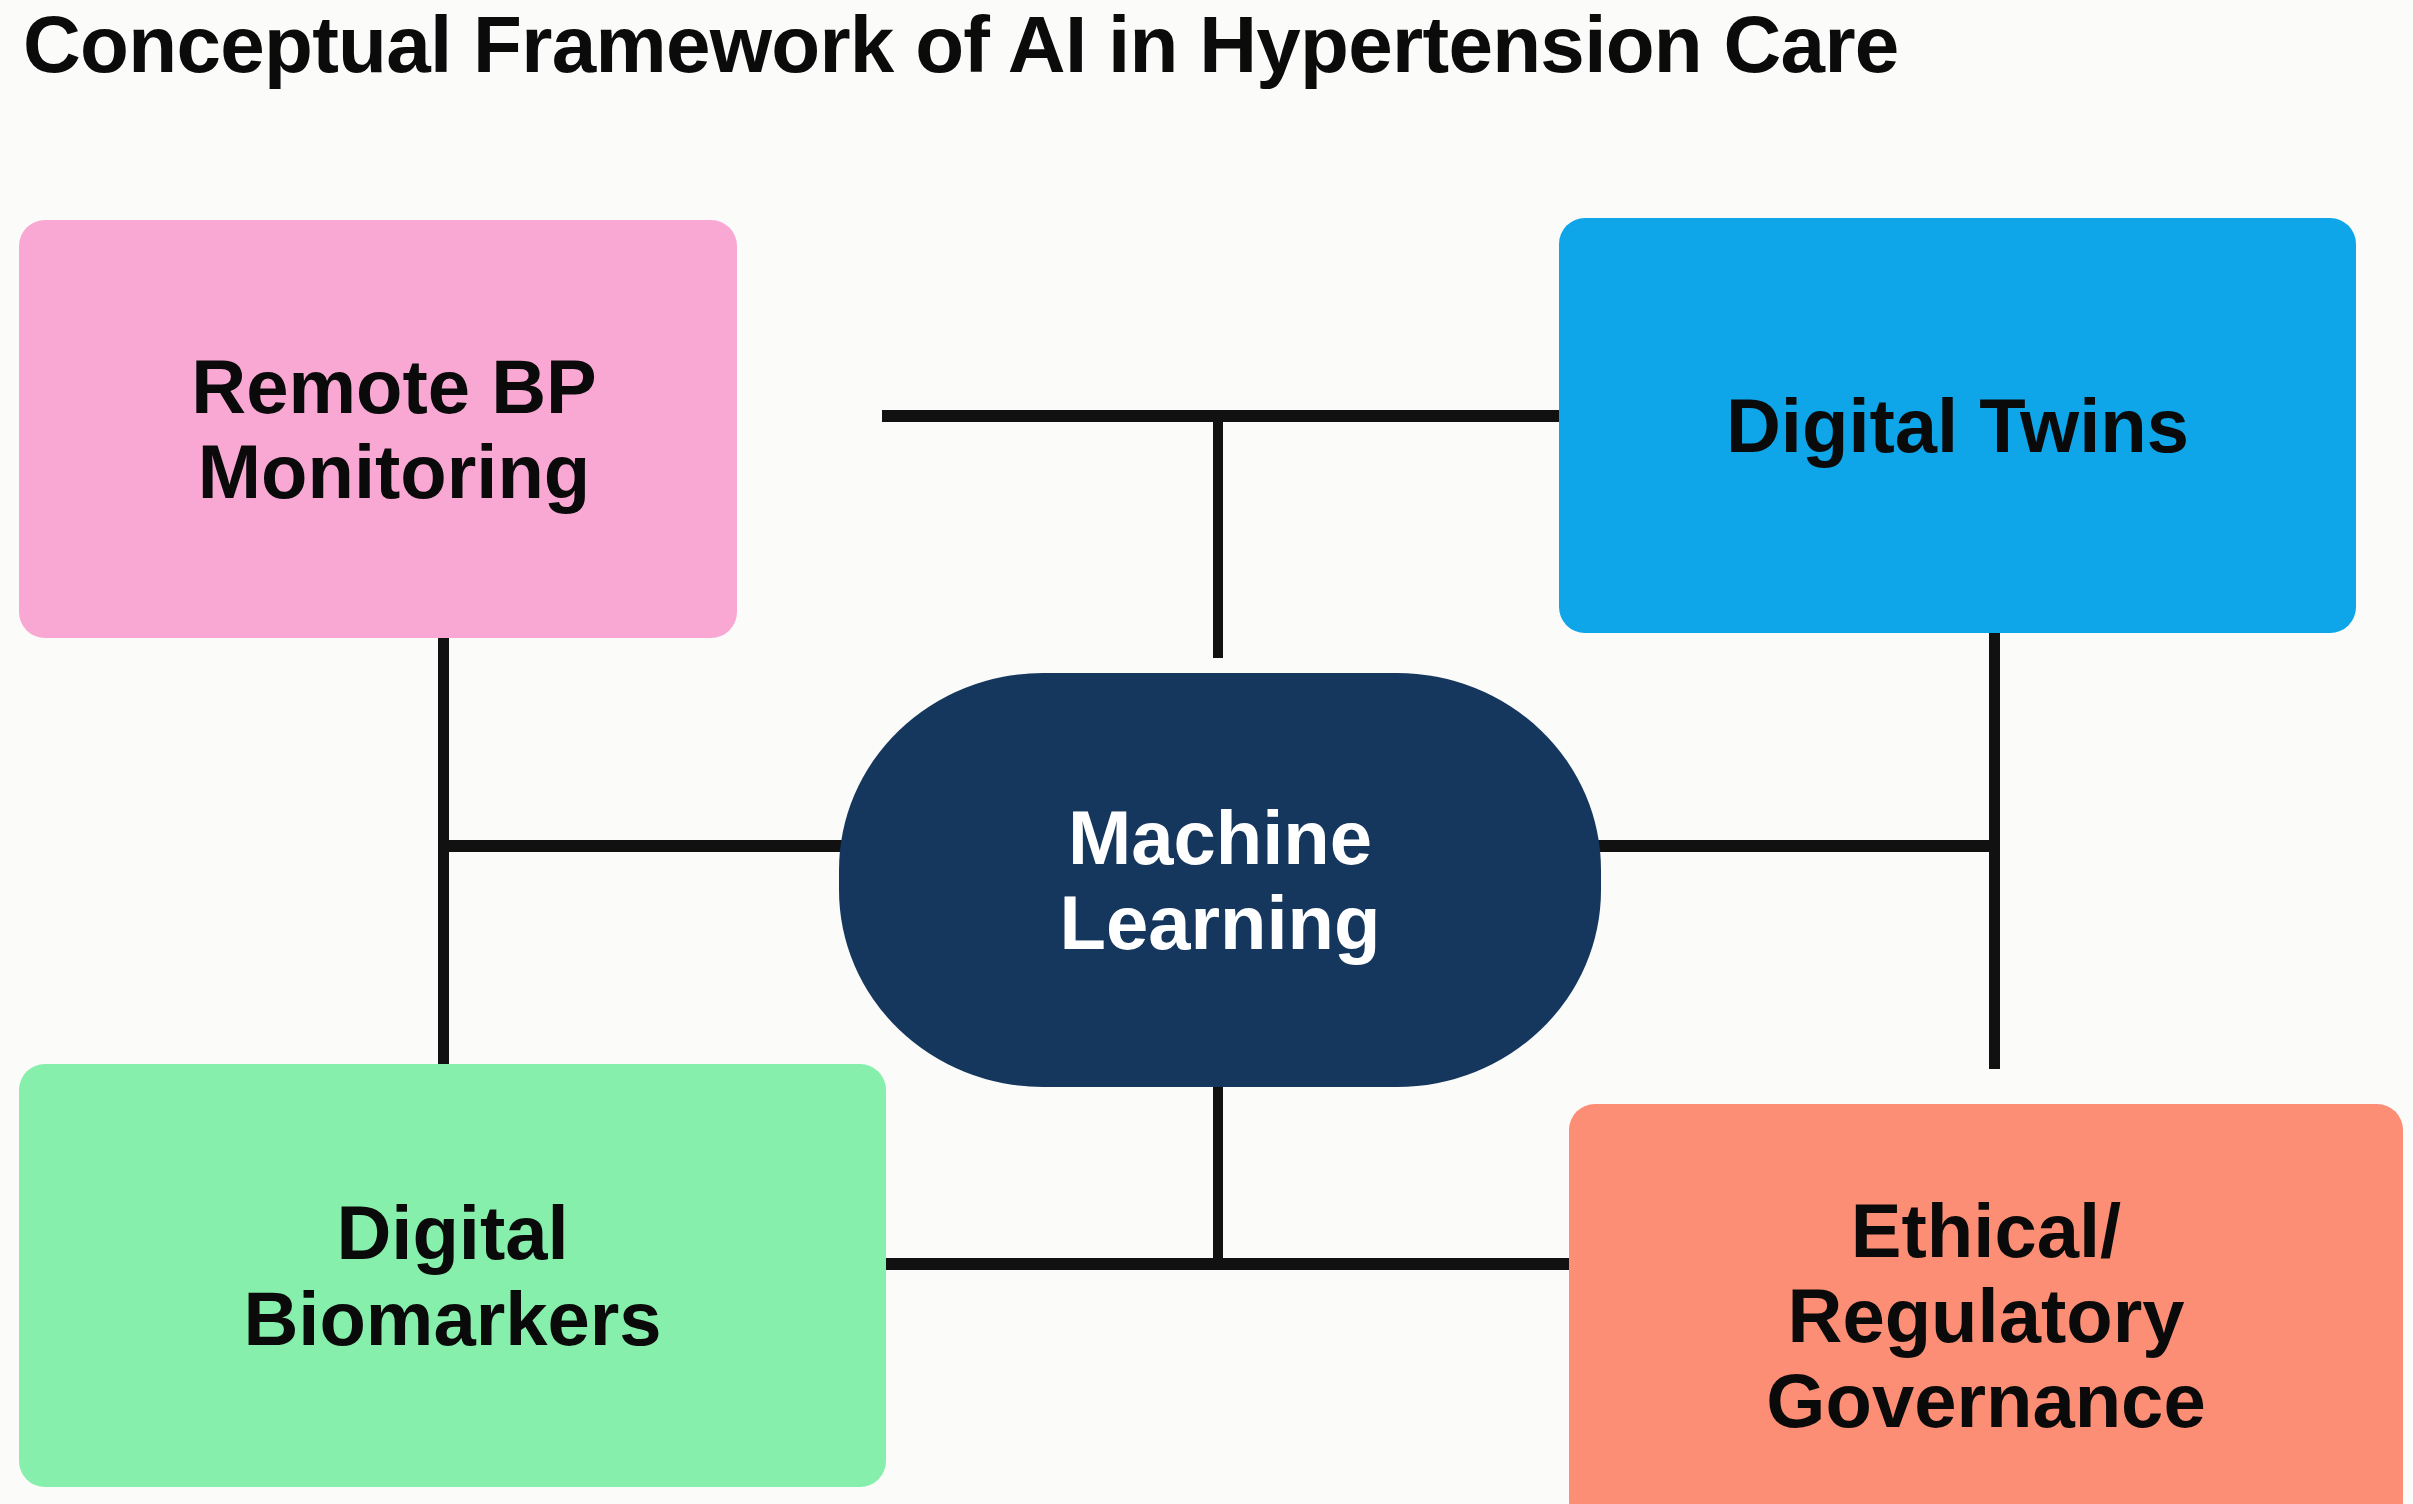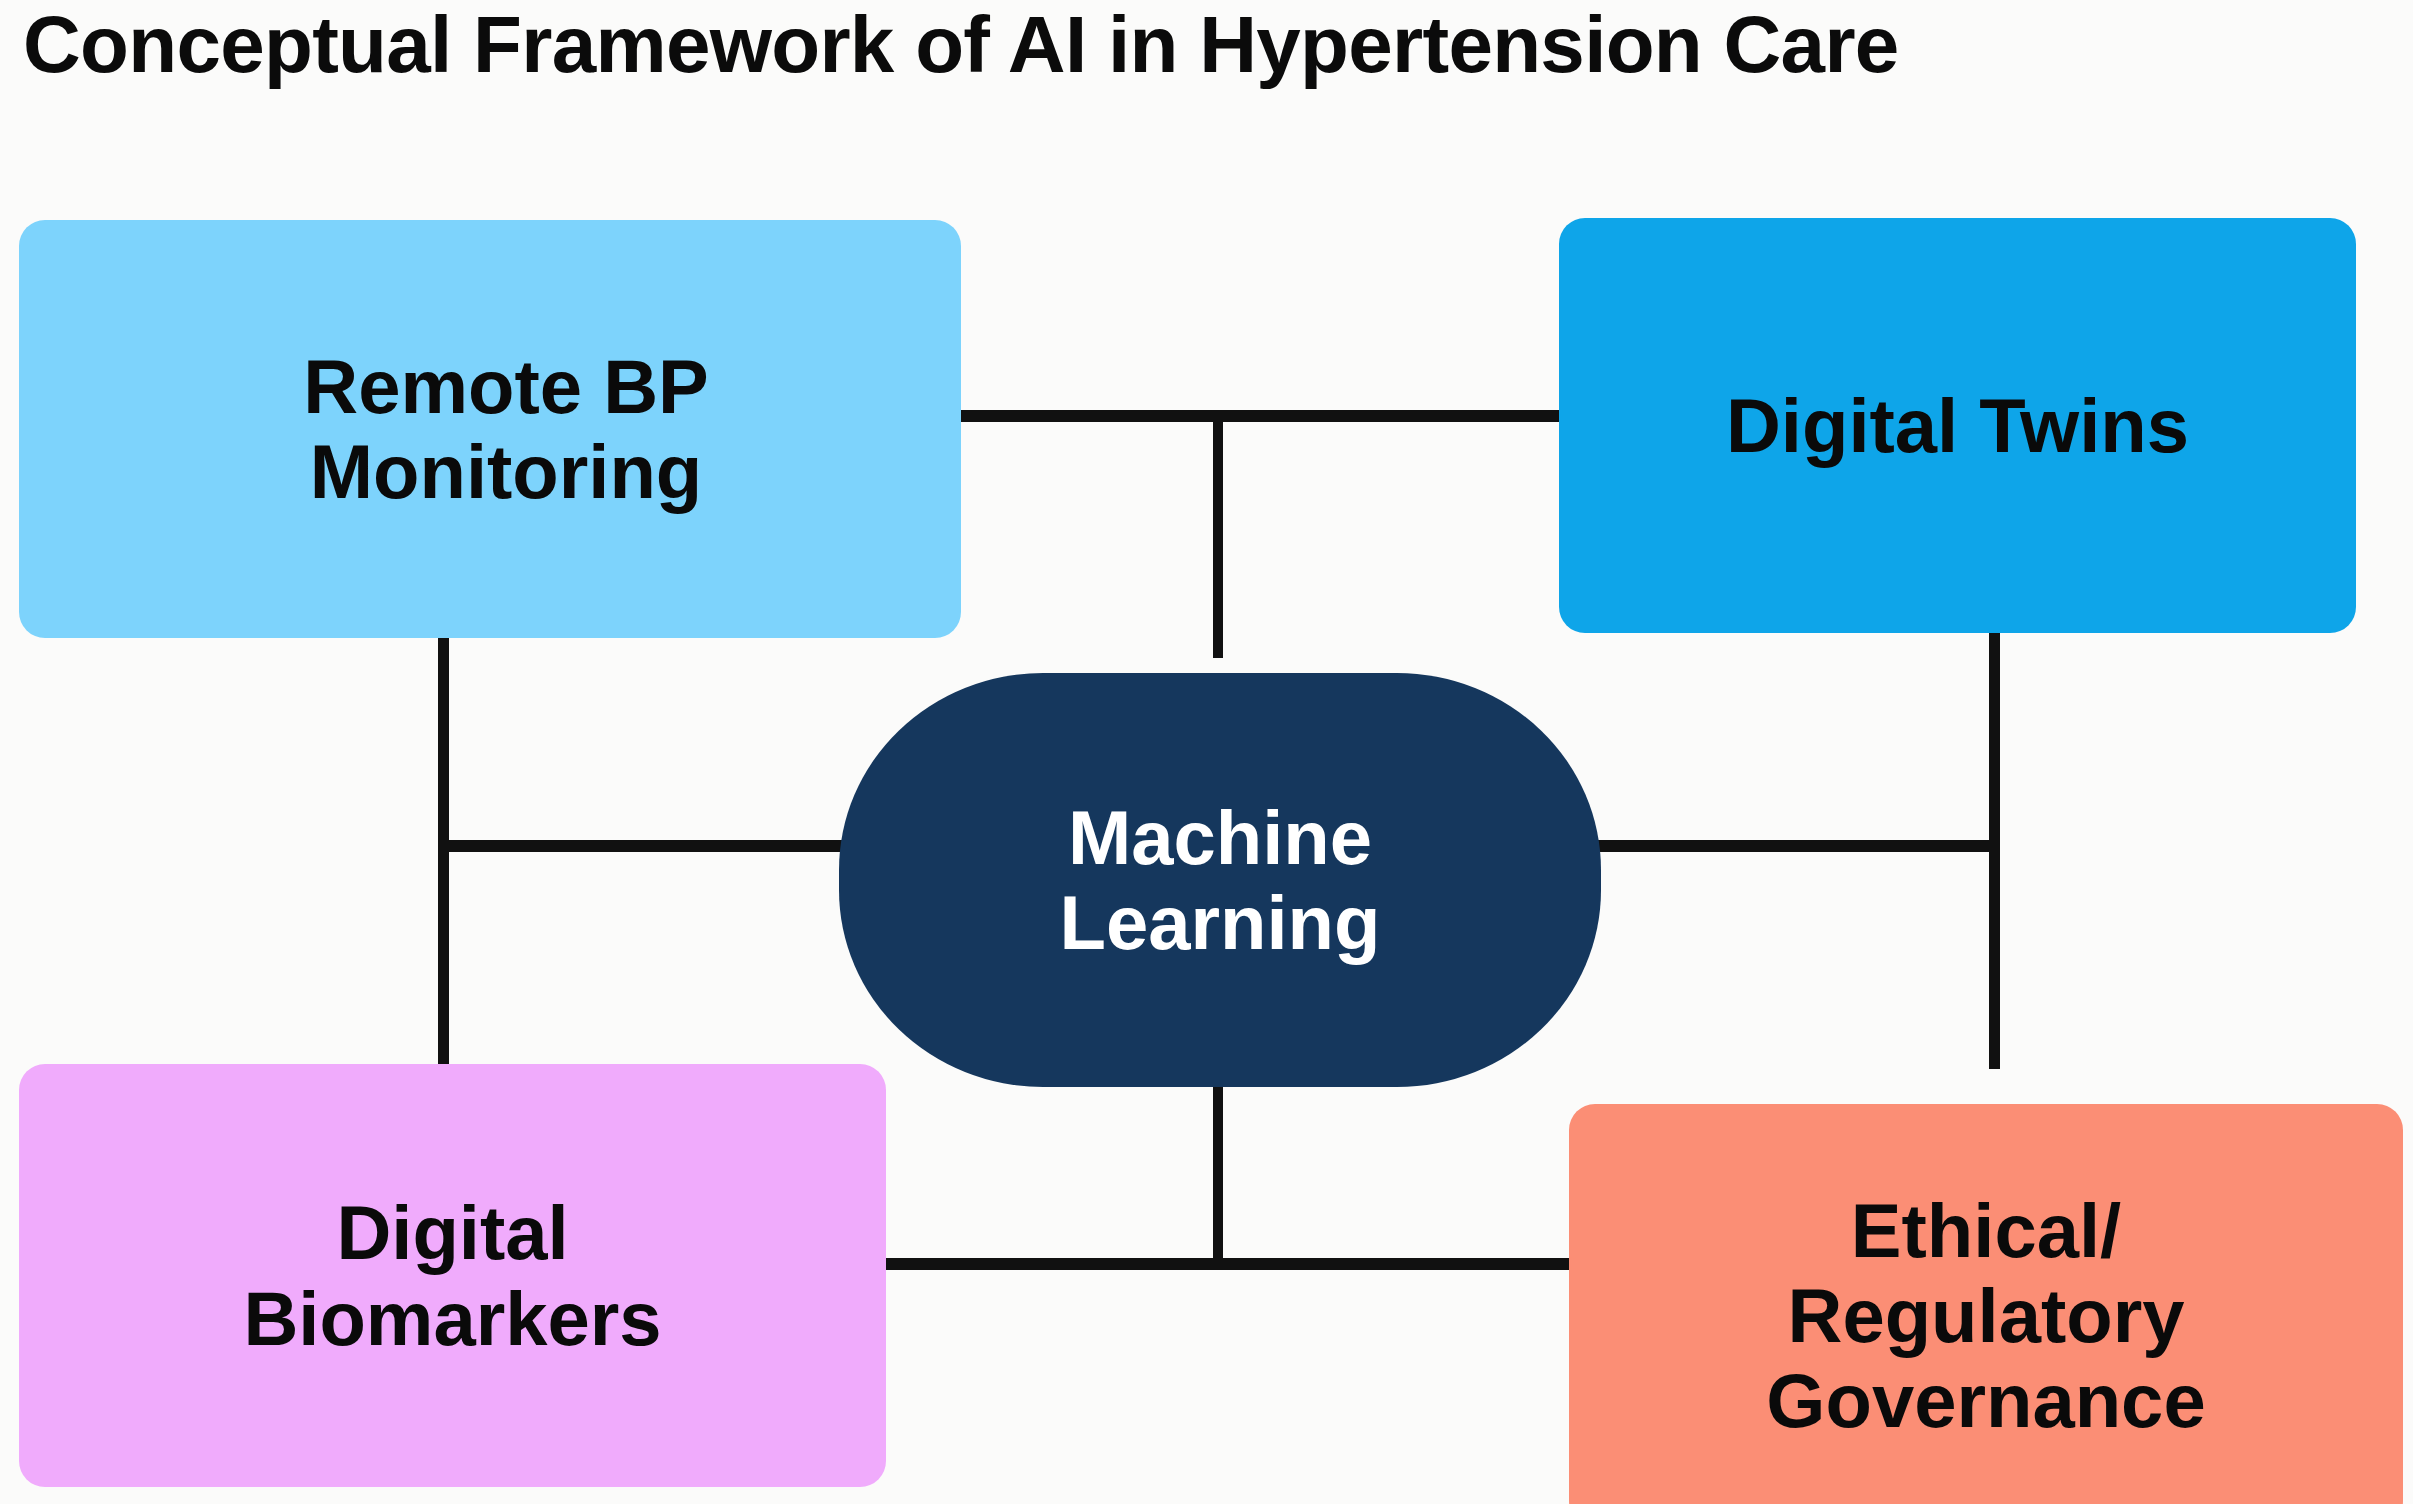--- a/index.html
+++ b/index.html
@@ -41,42 +41,42 @@
     text-align: center;
     font-weight: bold;
     color: #0a0a0a;
     line-height: 1.12;
     box-sizing: border-box;
     z-index: 3;
   }
   #node-remote-bp {
     left: 19px;
     top: 220px;
-    width: 942px;
+    width: 718px;
     height: 418px;
-    background: #7dd3fc;
+    background: #f9a8d4;
     border-radius: 26px;
     font-size: 76px;
     padding-left: 32px;
   }
   #node-digital-twins {
     left: 1559px;
     top: 218px;
     width: 797px;
     height: 415px;
     background: #0ea5e9;
     border-radius: 26px;
     font-size: 76px;
   }
   #node-digital-biomarkers {
     left: 19px;
     top: 1064px;
     width: 867px;
     height: 423px;
-    background: #f0abfc;
+    background: #86efac;
     border-radius: 26px;
     font-size: 76px;
   }
   #node-ethical-governance {
     left: 1569px;
     top: 1064px;
     width: 834px;
     height: 423px;
     background: #fb8e75;
     border-radius: 26px;

